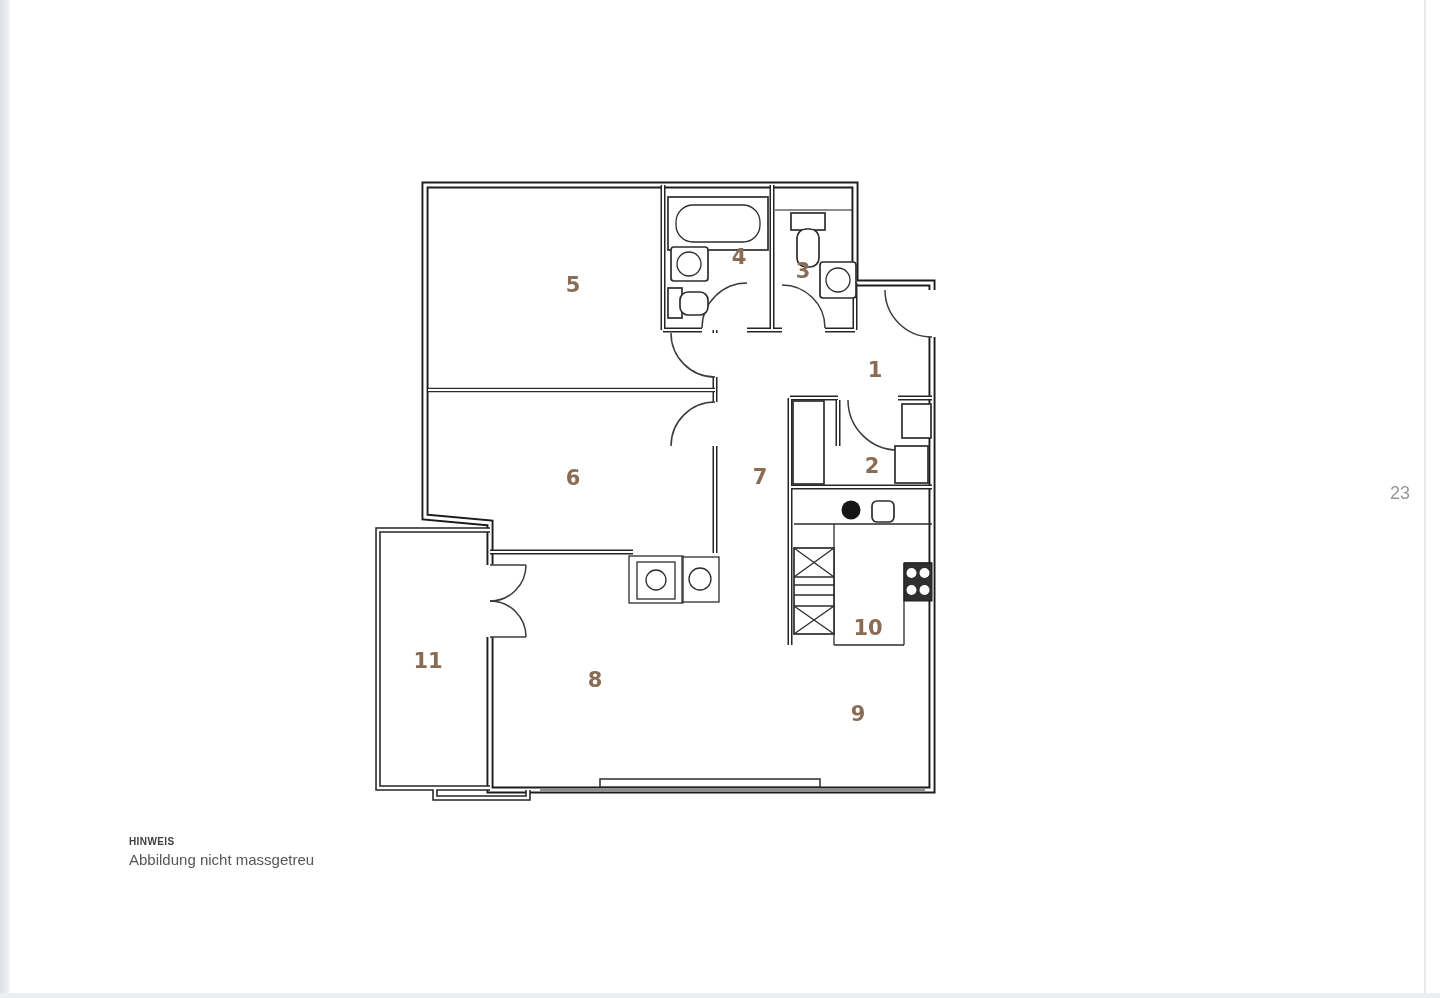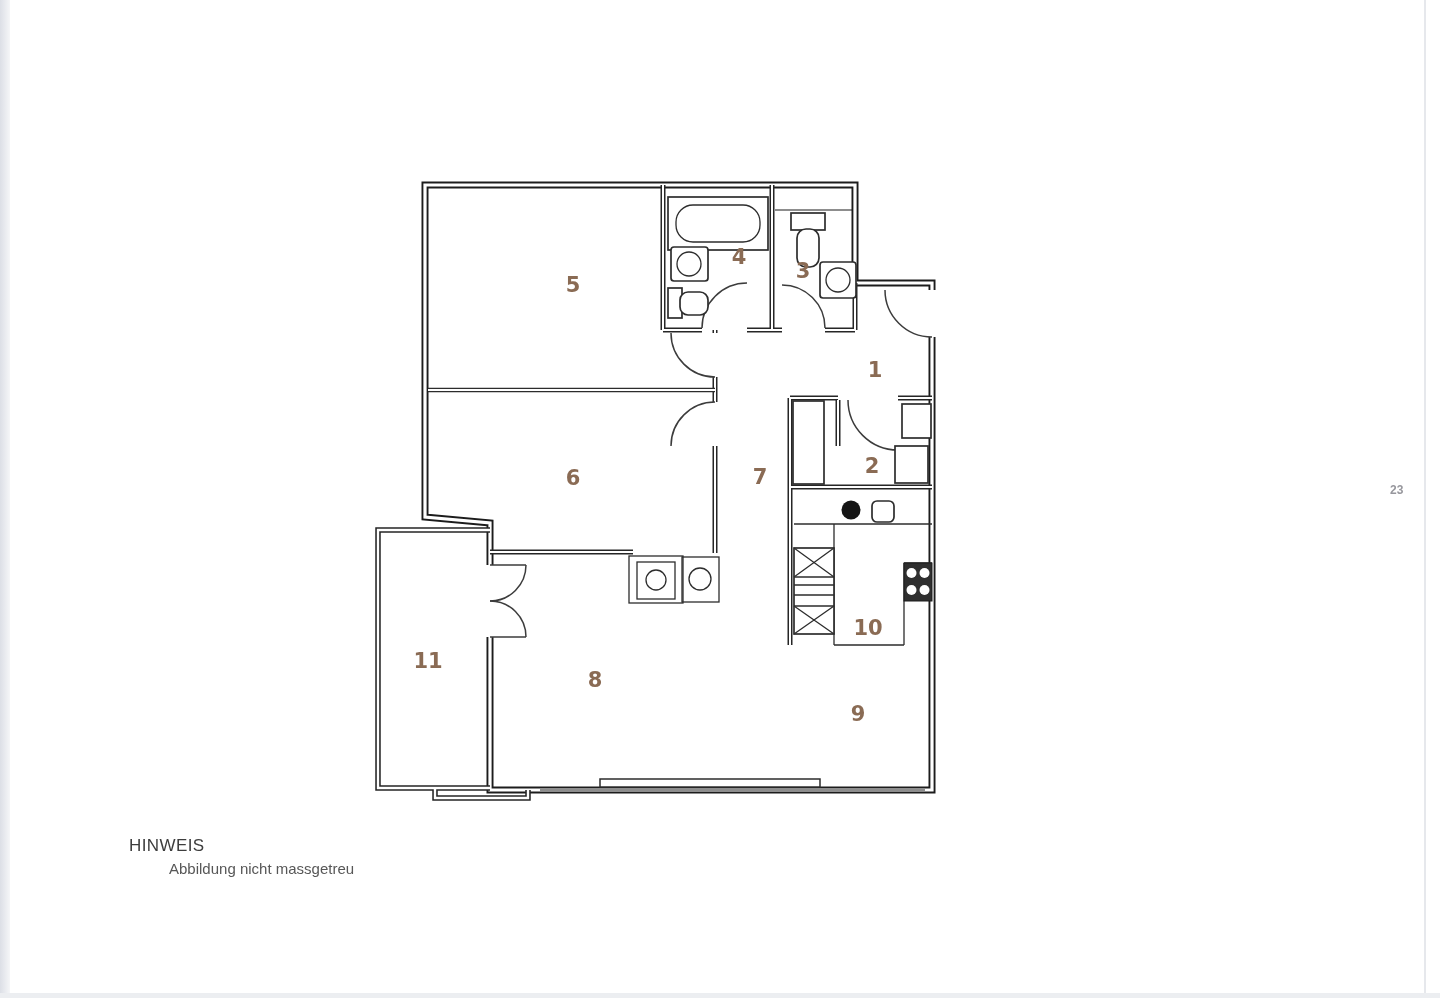--- a/index.html
+++ b/index.html
@@ -9,24 +9,24 @@
     font-family:"Liberation Sans", sans-serif;
   }
   
   #edge-left  { position:absolute; left:0; top:0; width:10px; height:100%;
                 background:linear-gradient(to right,#dcdfe6,#f5f6f8); }
   #edge-right { position:absolute; left:1424px; top:0; width:2px; height:100%;
                 background:#e6e8ec; }
   #edge-bottom{ position:absolute; left:0; top:993px; width:100%; height:5px;
                 background:#eceef1; }
   #page-number { position:absolute; left:1390px; top:483px;
-                 font-size:12px; color:#97979d;font-weight:bold; }
+                 font-size:18px; color:#97979d; }
   #note { position:absolute; left:129px; top:836px; }
-  #note .title   { font-size:17px; font-weight:normal; color:#3d3d3d; letter-spacing:0.4px; }
-  #note .subtitle{ font-size:15px; color:#575757; margin-top:4px;margin-left:40px; }
+  #note .title   { font-size:10px; font-weight:bold; color:#3d3d3d; letter-spacing:0.4px; }
+  #note .subtitle{ font-size:15px; color:#575757; margin-top:4px; }
 
   #plan { position:absolute; left:360px; top:170px; width:600px; height:650px; }
   #plan-labels { position:absolute; left:0; top:0; width:1440px; height:998px; pointer-events:none; }
   .room-label { position:absolute; transform:translate(-50%,-50%);
                 font-family:"DejaVu Sans", sans-serif;
                 font-weight:700; font-size:21px; }
 
   
   .wx   { stroke:#1c1c1c; stroke-width:7;   fill:none; }
   .wx-i { stroke:#ffffff; stroke-width:3.2; fill:none; }

